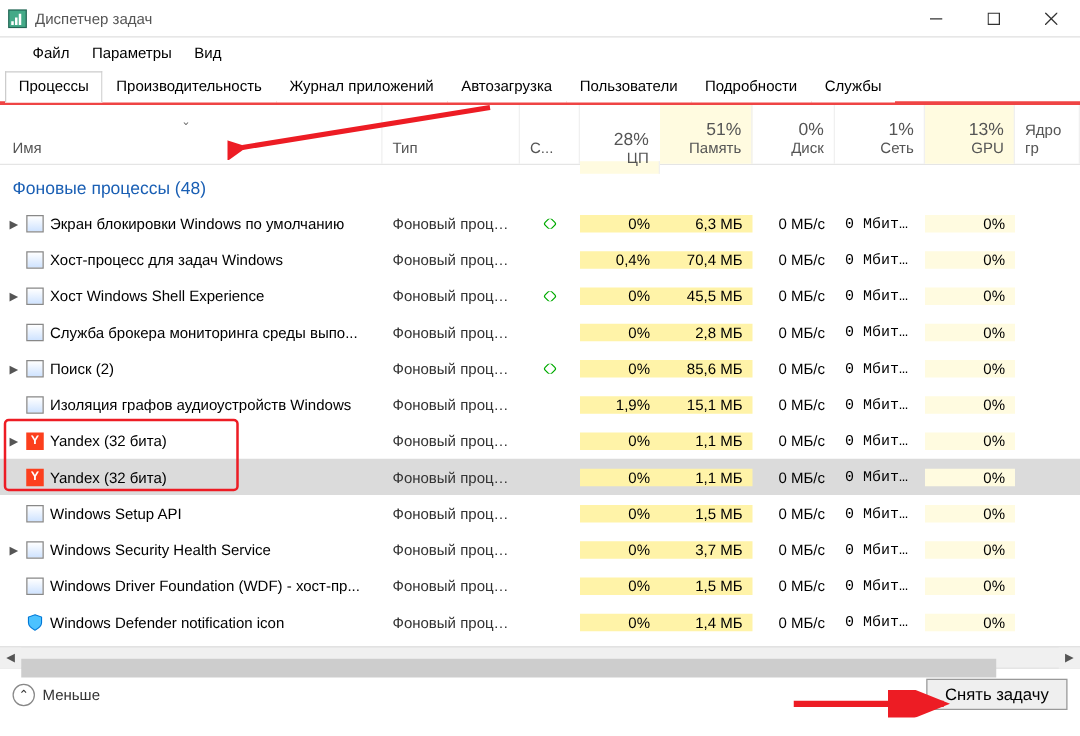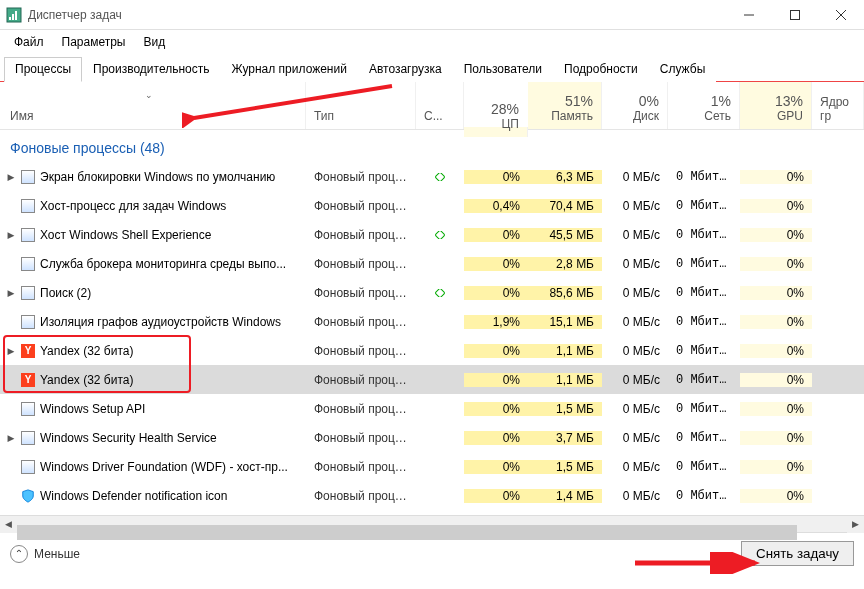--- a/index.html
+++ b/index.html
@@ -18,23 +18,23 @@
     height: 30px;
     background: #fff;
     display: flex;
     align-items: center;
     border-bottom: 1px solid #e0e0e0;
   }
   .titlebar .icon { width: 16px; height: 16px; margin: 0 6px; }
   .titlebar .title { flex: 1; color: #555; font-size: 12px; }
   .winbtns { display: flex; }
   .winbtn { width: 46px; height: 30px; display: flex; align-items: center; justify-content: center; color: #333; }
-  .menubar { display: flex; gap: 2px; padding: 2px 6px; }
+  .menubar { display: flex; gap: 2px; padding: 2px 18px; }
   .menuitem { padding: 3px 8px; }
-  .tabs { display: flex; border-bottom: 1px solid #ef4444; padding: 0 4px; margin-top:2px;}
+  .tabs { display: flex; border-bottom: 3px solid #ef4444; padding: 0 4px; margin-top:2px;}
   .tab { padding: 4px 10px 5px; border: 1px solid transparent; border-bottom: none; position: relative; top: 1px; background:#fff;}
   .tab.active { border-color: #ccc; border-bottom: 1px solid #fff; }
   .headerrow {
     display: flex;
     height: 48px;
     border-bottom: 1px solid #e5e5e5;
     align-items: stretch;
     position:relative;
   }
   .hcell {

